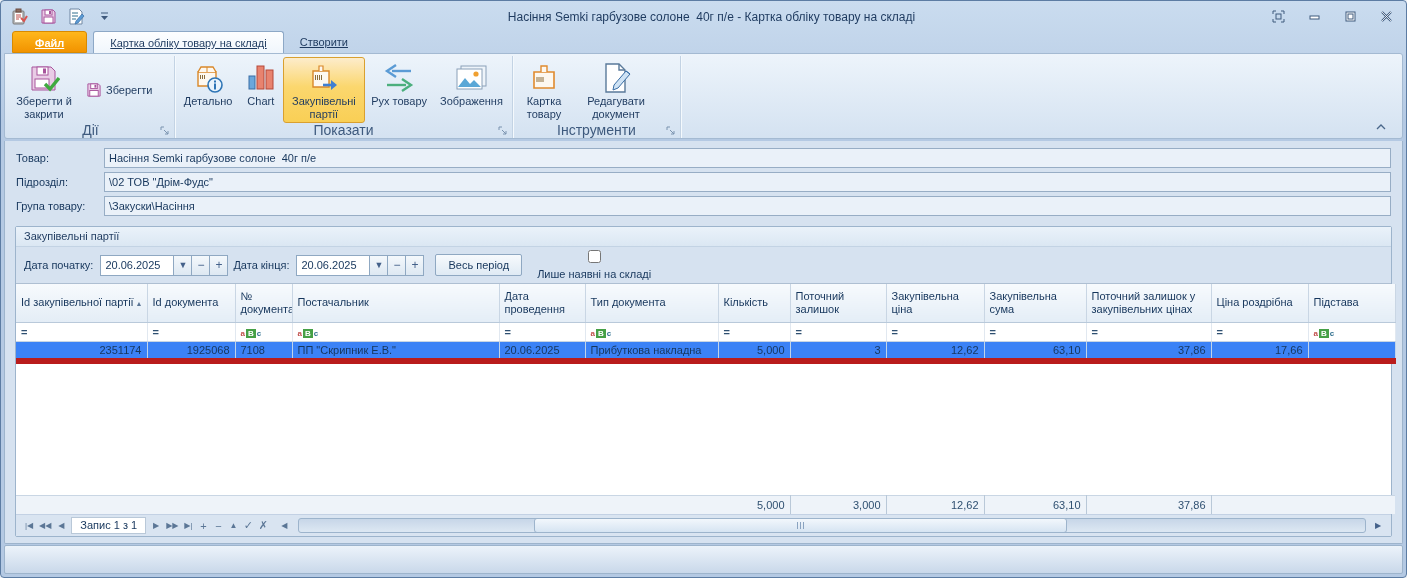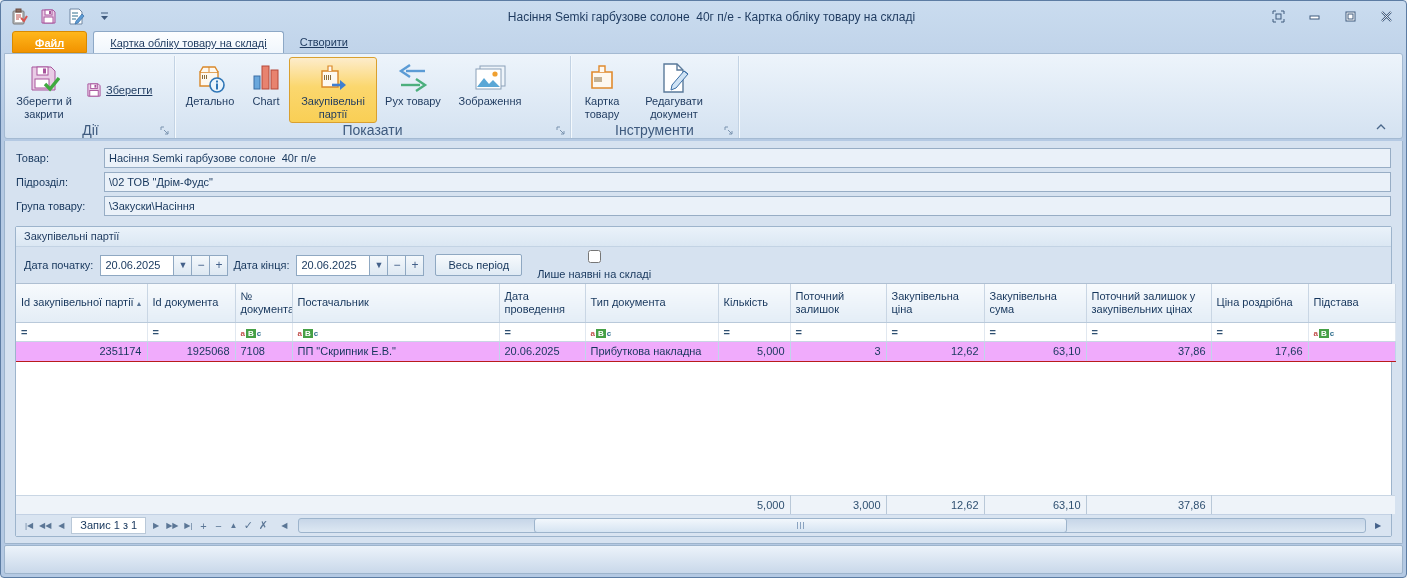--- a/index.html
+++ b/index.html
@@ -26,21 +26,21 @@
   
   .ribbon{height:86px;flex:0 0 auto;background:linear-gradient(#edf4fb,#d4e2f1);border:1px solid #a4bad2;border-radius:0 3px 3px 3px;display:flex;position:relative;padding:2px 2px 0 2px;}
   .rgroup{display:flex;flex-direction:column;border-right:1px solid #c3d3e4;box-shadow:1px 0 0 #f4f9fd;padding:1px 2px 0 2px;}
   .rgroup-content{flex:1;display:flex;align-items:stretch;}
   .rgroup-label{height:15px;display:flex;align-items:flex-end;justify-content:center;position:relative;color:#3e5a7e;font-size:14px;}
   .launcher{position:absolute;right:2px;bottom:2px;width:10px;height:10px;}
   .bigbtn{width:70px;padding:3px 2px 1px 2px;display:flex;flex-direction:column;align-items:center;border:1px solid transparent;border-radius:3px;text-align:center;color:#1e3a5f;line-height:13px;cursor:default;}
   .bigbtn .bicon{height:34px;display:flex;align-items:center;justify-content:center;}
   .bigbtn.selected{background:linear-gradient(#fdeccb,#fbd76e 45%,#f9cf55);border:1px solid #d9a02f;}
   .smallcol{display:flex;flex-direction:column;justify-content:center;}
-  .smallbtn{display:flex;align-items:center;gap:4px;padding:2px 6px;border:1px solid transparent;border-radius:2px;color:#1e3a5f;cursor:default;text-decoration:underline;}
+  .smallbtn{display:flex;align-items:center;gap:4px;padding:2px 6px;border:1px solid transparent;border-radius:2px;color:#1e3a5f;cursor:default;}
   .ribbon-collapse{position:absolute;right:14px;bottom:6px;width:14px;height:12px;display:flex;align-items:center;justify-content:center;}
 
   
   .main{flex:1;display:flex;flex-direction:column;background:#d6e2f0;border:1px solid #9db4cc;border-top:none;border-radius:0 0 2px 2px;margin-top:2px;min-height:0;}
   .formarea{padding:7px 11px 2px 11px;flex:0 0 auto;}
   .frow{display:flex;align-items:center;margin-bottom:4px;justify-content:center;}
   .flabel{width:88px;flex:0 0 auto;color:#16365c;}
   .finput{flex:1;height:20px;background:#eaf1f9;border:1px solid #97adc5;color:#16365c;font-family:inherit;font-size:11px;padding:0 4px;}
 
   
@@ -60,21 +60,21 @@
   table{border-collapse:collapse;table-layout:fixed;width:100%;}
   th,td{overflow:hidden;white-space:nowrap;}
   .hdr th{height:38px;background:linear-gradient(#f7fafd,#e4edf6);border-right:1px solid #c9d6e4;border-bottom:1px solid #b9c9da;font-weight:normal;color:#16365c;text-align:left;padding:2px 5px;vertical-align:middle;white-space:normal;line-height:13px;position:relative;cursor:default;}
   .sort{position:absolute;right:4px;top:50%;transform:translateY(-50%);font-size:7px;color:#5b7696;}
   .flt td{height:19px;background:#fff;border-right:1px solid #e1e8f0;border-bottom:1px solid #c9d6e4;padding:0 5px;cursor:default;}
   .eq{color:#2f5071;font-weight:bold;letter-spacing:1px;}
   .abc{font-size:8px;font-weight:bold;}
   .abc .a{color:#c0504d;}
   .abc .b{background:#46a046;color:#fff;padding:0 2px;margin:0 1px;}
   .abc .c{color:#31708f;}
-  .drow td{height:20px;background:#f0abfc;border-top:1px solid #9dbade;border-bottom:1px solid #b91c1c;border-right:1px solid #c0d4ea;padding:0 5px;color:#16365c;cursor:default;}
+  .drow td{height:20px;background:#3b82f6;border-top:1px solid #9dbade;border-bottom:6px solid #b91c1c;border-right:1px solid #c0d4ea;padding:0 5px;color:#16365c;cursor:default;}
   .num{text-align:right;}
   .grid-empty{flex:1;background:#fff;min-height:10px;}
   .sumrow td{height:19px;background:#eef3f9;border-top:1px solid #c9d6e4;padding:0 5px;color:#2f5071;text-align:right;cursor:default;}
   .sumrow td.v{border-right:1px solid #b9c8d8;}
 
   
   .navbar{height:22px;background:#d9e4f1;border-top:1px solid #c3d1e4;display:flex;align-items:center;padding:0 6px;gap:1px;flex:0 0 auto;}
   .navbtn{min-width:14px;height:16px;display:flex;align-items:center;justify-content:center;color:#5b7696;font-size:8px;padding:0 2px;cursor:default;}
   .navbtn.sym{font-size:11px;}
   .reclabel{background:#fff;border:1px solid #b9c8d8;height:17px;line-height:15px;padding:0 8px;margin:0 2px;font-size:11px;color:#16365c;}
@@ -194,21 +194,21 @@
         <span>Дії</span>
         <span class="launcher">
           <svg width="10" height="10" viewBox="0 0 10 10">
               <path d="M1 4V1h3" stroke="#7b93af" fill="none"></path>
               <path d="M4 4l4 4M8 5v3H5" stroke="#7b93af" fill="none"></path>
             </svg>
         </span>
       </div>
     </div>
 
-    <div class="rgroup" style="width:396px;">
+    <div class="rgroup" style="width:338px;">
       <div class="rgroup-content">
         <div class="bigbtn" style="width:66px;">
           <span class="bicon">
             <svg width="34" height="34" viewBox="0 0 34 34">
                 <path d="M7 11h18v14H7z" fill="#fdf8f0" stroke="#d9882a" stroke-width="1.4"></path>
                 <path d="M7 11l3-5h12l3 5" fill="#fdf8f0" stroke="#d9882a" stroke-width="1.4"></path>
                 <path d="M16 6v5" stroke="#d9882a"></path>
                 <path d="M9.5 14v4M11.5 14v4M13.5 14v4" stroke="#8a6d3b"></path>
                 <circle cx="24" cy="24" r="7" fill="#eaf4fc" stroke="#2e75b6" stroke-width="1.6"></circle>
                 <rect x="23" y="19.5" width="2" height="2" fill="#2e75b6"></rect>

